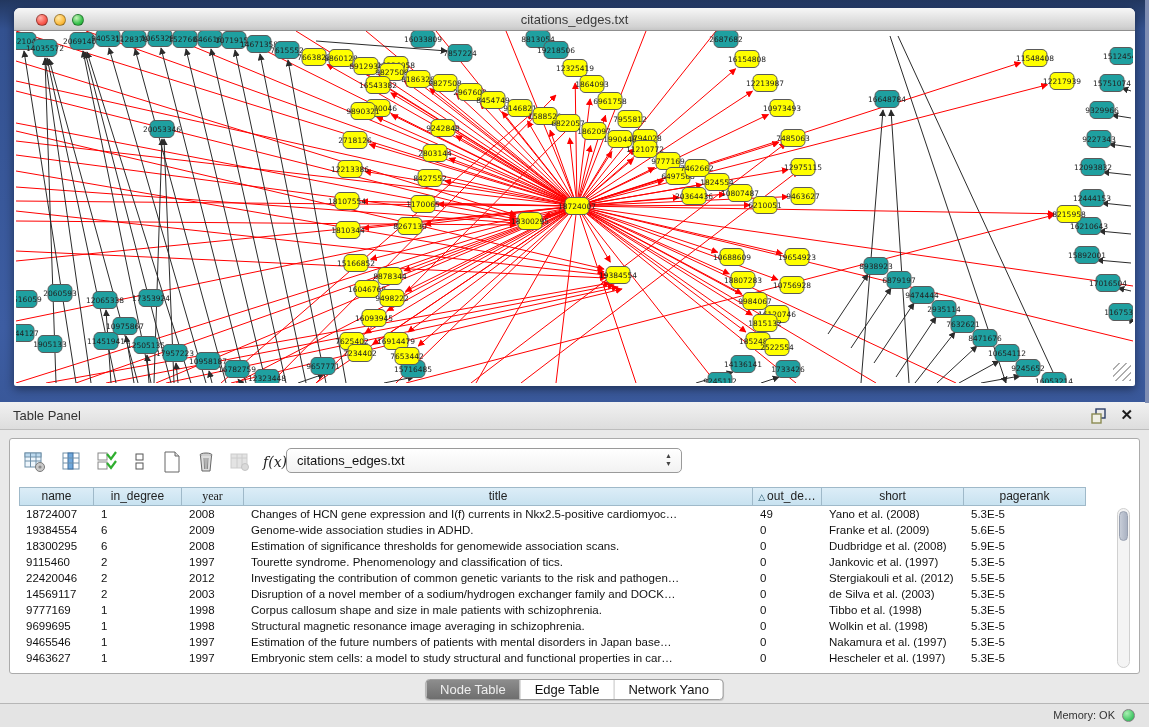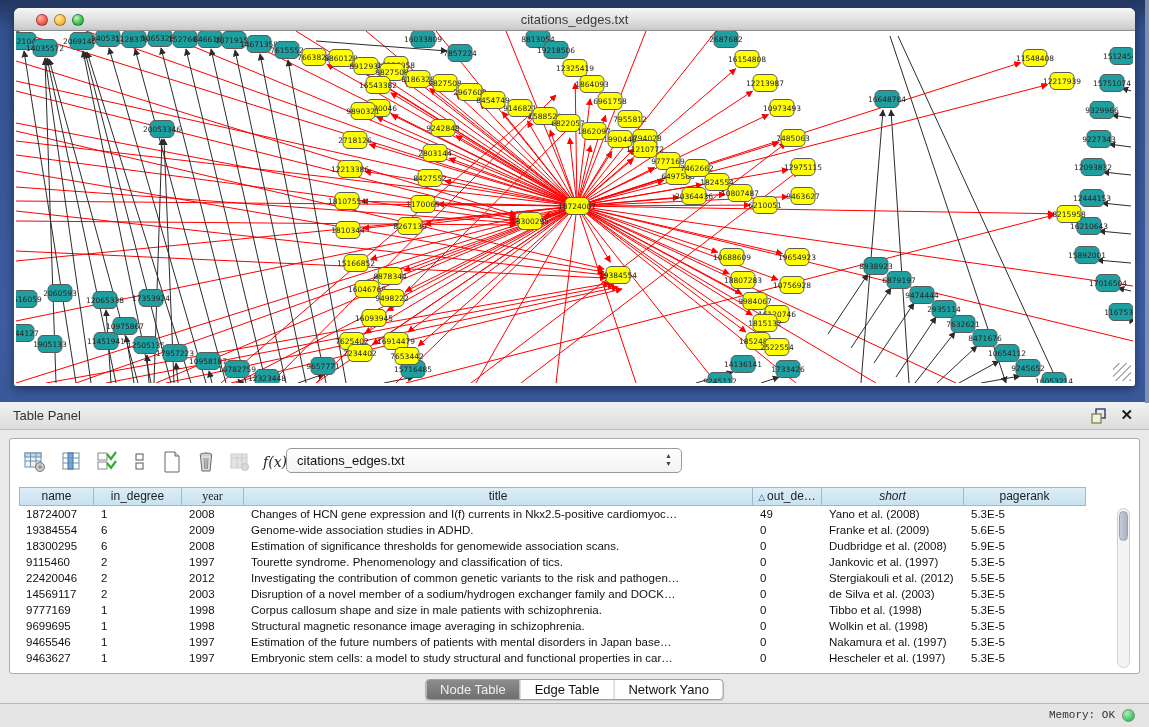--- a/index.html
+++ b/index.html
@@ -52,21 +52,21 @@
   .vthumb { position:absolute; left:1px; top:2px; width:9px; height:30px; border-radius:5px;
     background:linear-gradient(90deg,#c7cdd8,#aab2c2); border:1px solid #98a0b0; }
 
   .tabbar { position:absolute; left:50%; transform:translateX(-50%); top:277px; height:21px; display:flex;
     border:1px solid #9e9e9e; border-radius:4px; overflow:hidden; background:#fff; box-shadow:0 1px 1px rgba(0,0,0,.15); }
   .tab { font-size:13px; line-height:19px; padding:0 14px; color:#111; border-left:1px solid #c3c3c3; cursor:pointer; white-space:nowrap; }
   .tab:first-child { border-left:none; }
   .tab.active { background:linear-gradient(#8d8d8d,#6e6e6e); color:#efefef; }
 
   .statusbar { position:absolute; left:0; bottom:0; width:100%; height:24px; background:#e4e4e4; border-top:1px solid #b6b6b6; }
-  .mem { position:absolute; right:34px; top:5px; font-size:11px; color:#333;font-family:Liberation Mono, monospace; }
+  .mem { position:absolute; right:34px; top:5px; font-size:11px; color:#333; }
   .memdot { position:absolute; right:14px; top:5px; width:13px; height:13px; border-radius:50%;
     background:radial-gradient(circle at 35% 30%,#a9f0b2,#44c767 65%,#2ea24e); border:1px solid #818181; }
 
   svg text { font-family:"DejaVu Sans",sans-serif; }
 </style>
 </head>
 <body>
 
 <div class="desktop">
 
@@ -834,21 +834,21 @@
         </div>
       </div>
 
       <div class="tbl">
         <div class="thead" id="thead">
             <div class="th" style="width: 75px;">name</div>
             <div class="th" style="width: 88px;">in_degree</div>
             <div class="th" style="width: 62px; font-family: Liberation Serif, serif;">year</div>
             <div class="th" style="width: 509px;">title</div>
             <div class="th" style="width: 69px;"><span class="sort-tri">△</span>out_de…</div>
-            <div class="th" style="width: 142px; font-style: italic;">short</div>
+            <div class="th" style="width: 142px;">short</div>
             <div class="th" style="width: 122px;">pagerank</div>
           </div>
         <div id="tbody">
             <div class="trow">
               <div class="td" style="width: 75px;">18724007</div>
               <div class="td" style="width: 88px;">1</div>
               <div class="td" style="width: 62px;">2008</div>
               <div class="td" style="width: 509px;">Changes of HCN gene expression and I(f) currents in Nkx2.5-positive cardiomyoc…</div>
               <div class="td" style="width: 69px;">49</div>
               <div class="td" style="width: 142px;">Yano et al. (2008)</div>

